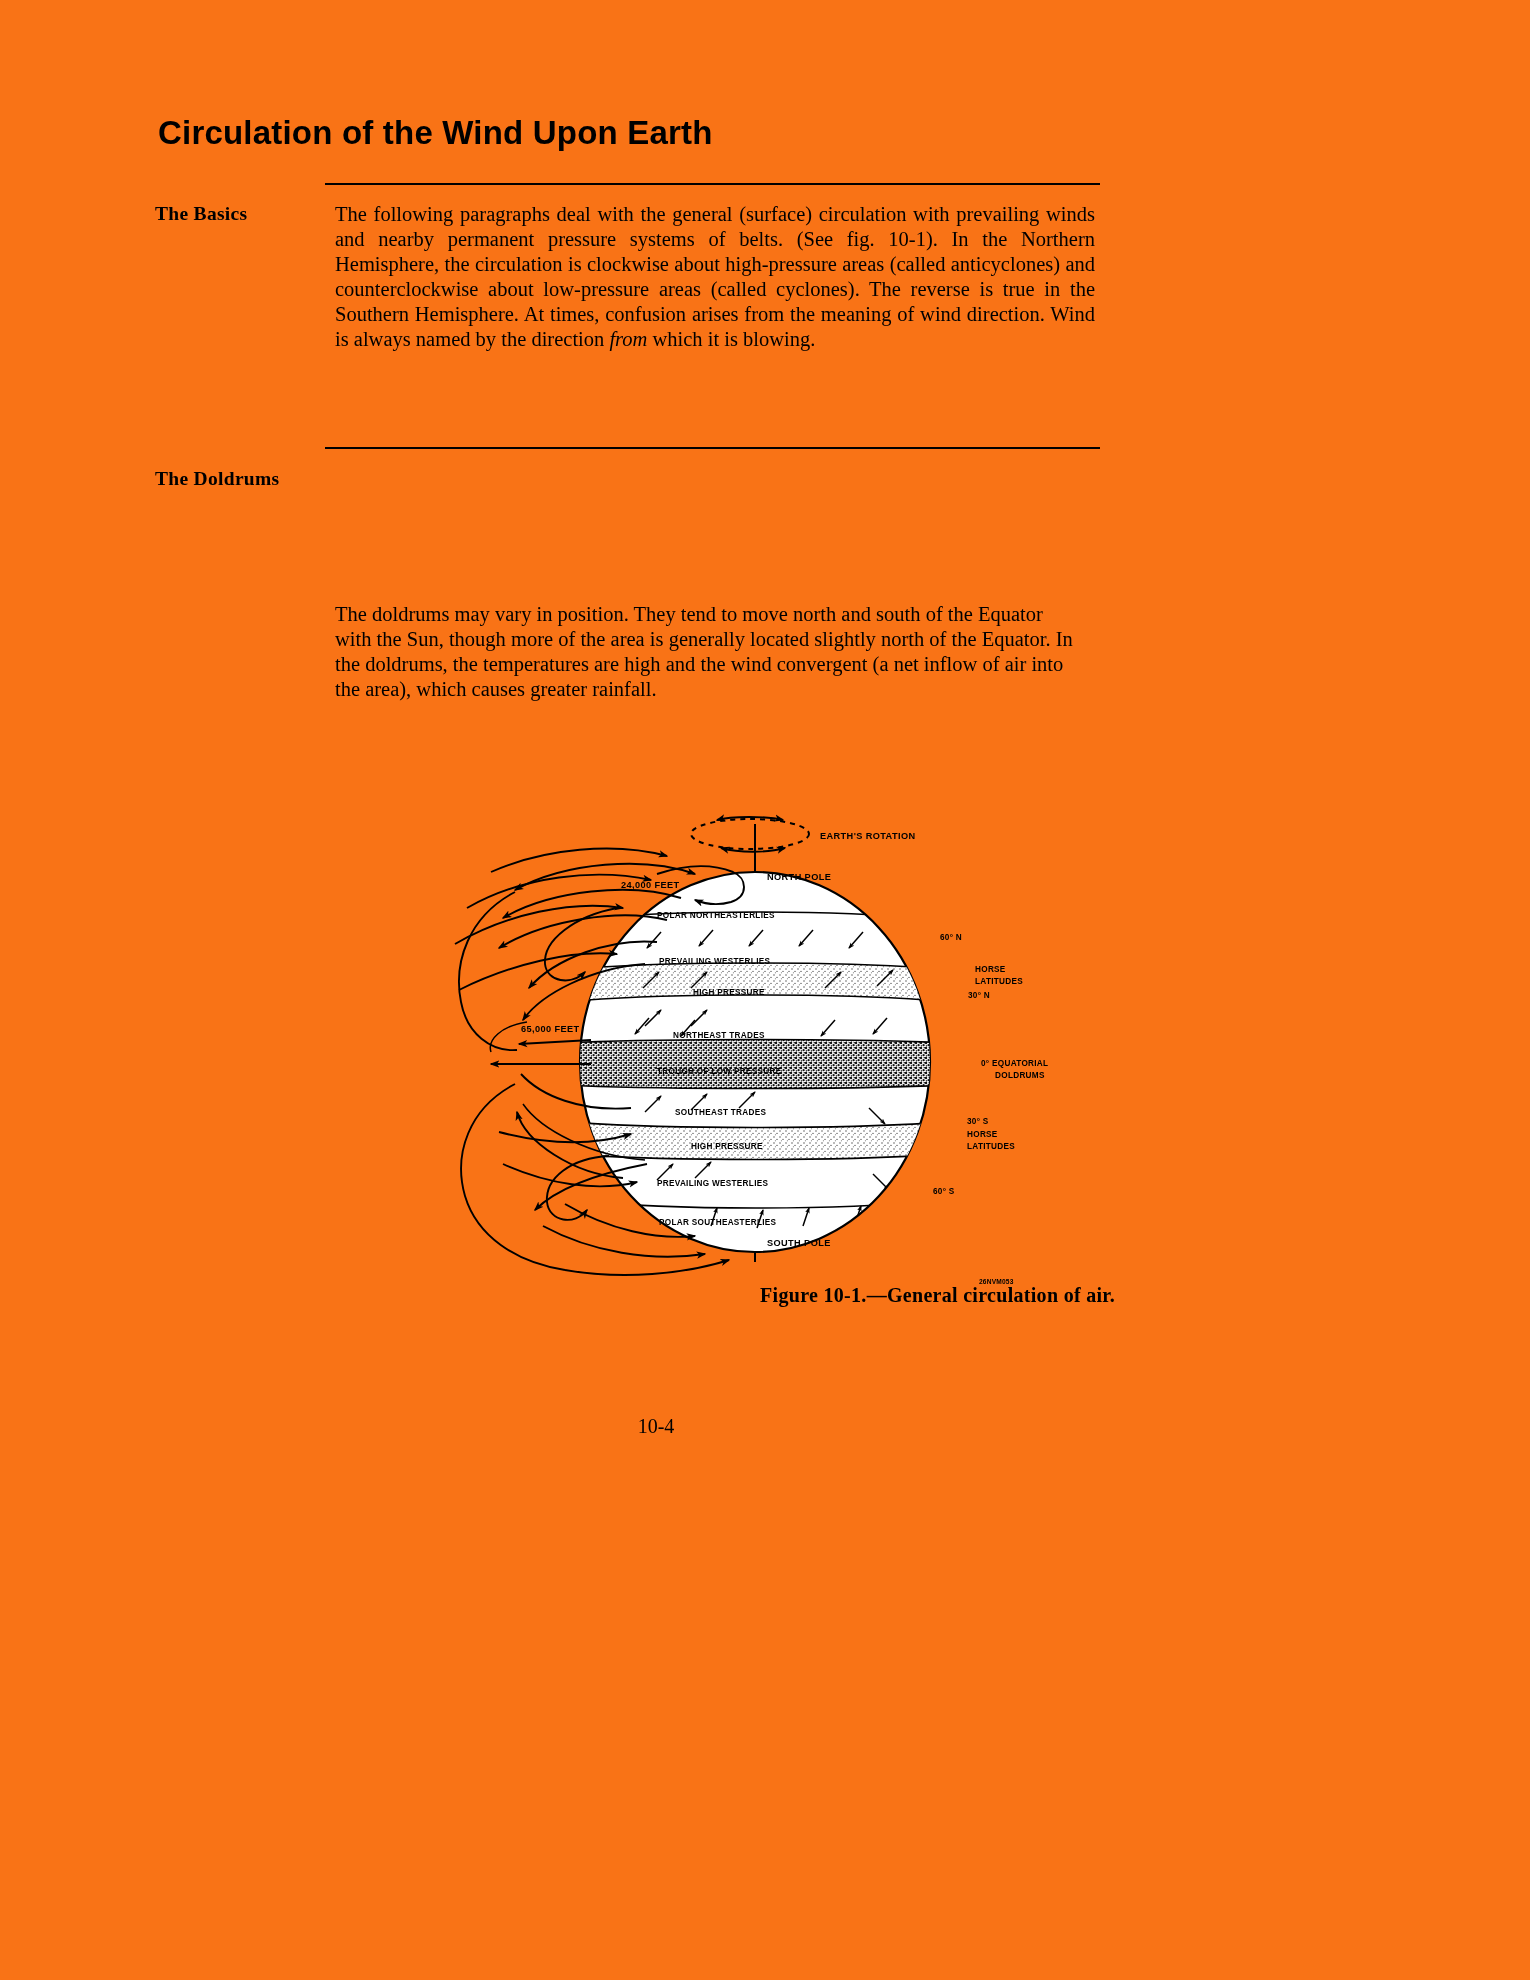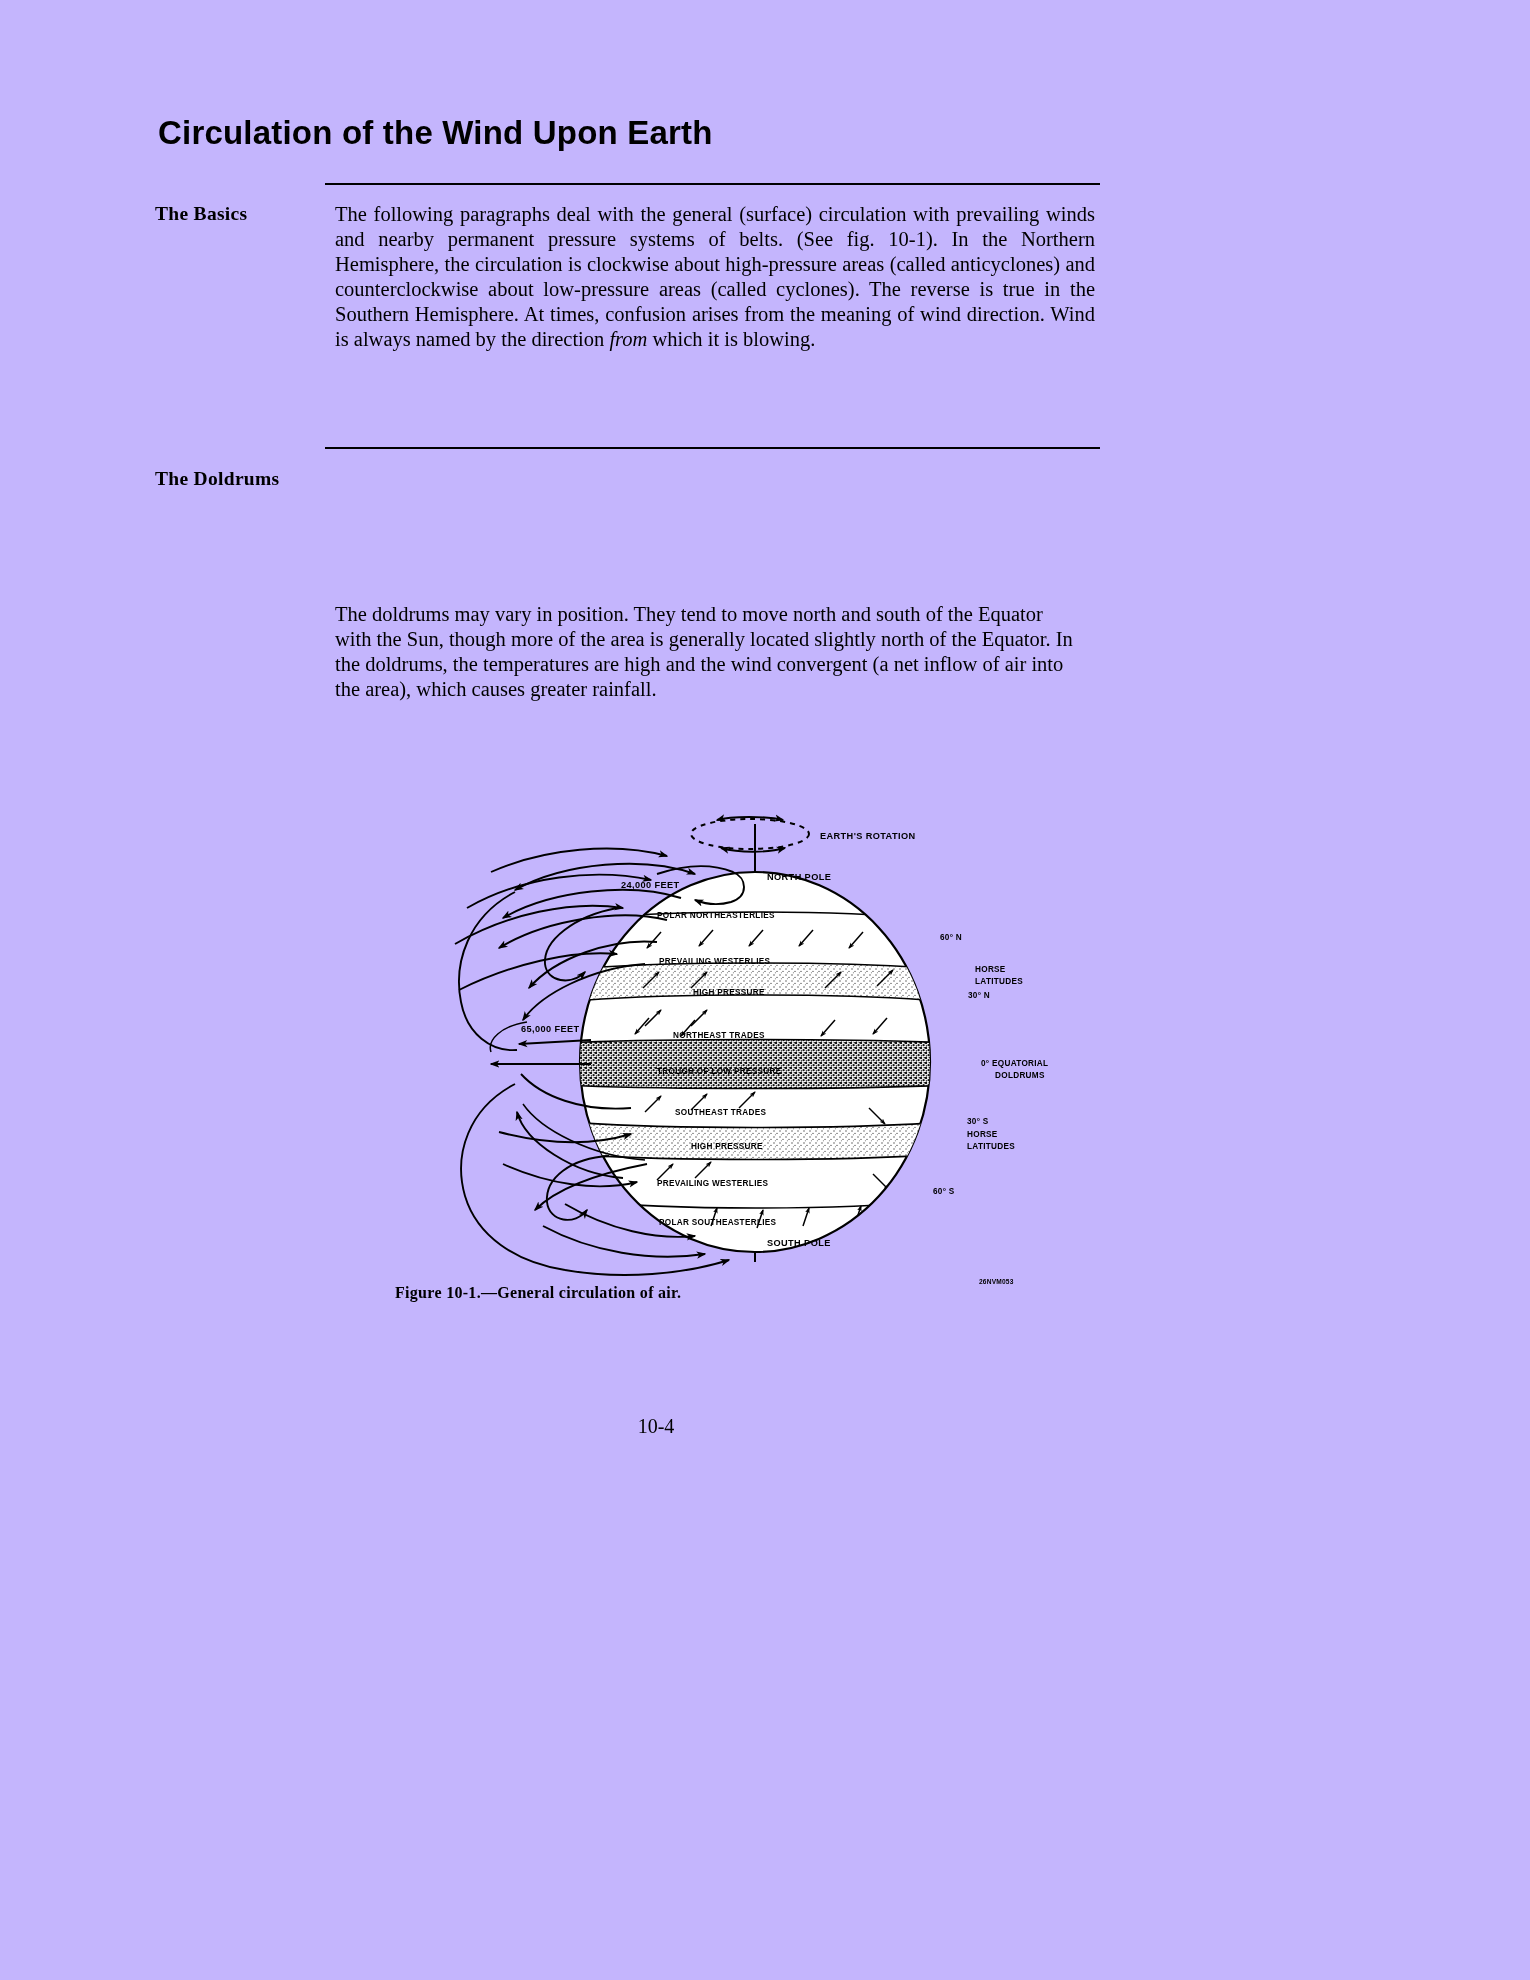--- a/index.html
+++ b/index.html
@@ -11,21 +11,21 @@
     width: 1530px;
     height: 1980px;
     position: relative;
     font-family: "Liberation Serif", "DejaVu Serif", serif;
     color: #000000;
     overflow: hidden;
   }
   .page {
     position: absolute;
     inset: 0;
-    background: #c4b5fd;
+    background: #f97316;
   }
 
   
   #page-title {
     position: absolute;
     left: 158px;
     top: 92px;
     font-family: "Liberation Sans", "DejaVu Sans", sans-serif;
     font-weight: bold;
     font-size: 33px;
@@ -83,24 +83,24 @@
     width: 700px;
     height: 500px;
   }
   #figure-svg { display: block; }
 
   #figure-caption {
     position: absolute;
     left: 395px;
     top: 1284px;
     width: 720px;
-    text-align: left;
+    text-align: right;
     font-family: "Liberation Serif", "DejaVu Serif", serif;
     font-weight: bold;
-    font-size: 16px;
+    font-size: 20px;
     letter-spacing: 0.3px;
     color: #000;
   }
 
   
   #page-number {
     position: absolute;
     left: 16px;
     top: 1415px;
     width: 1280px;

